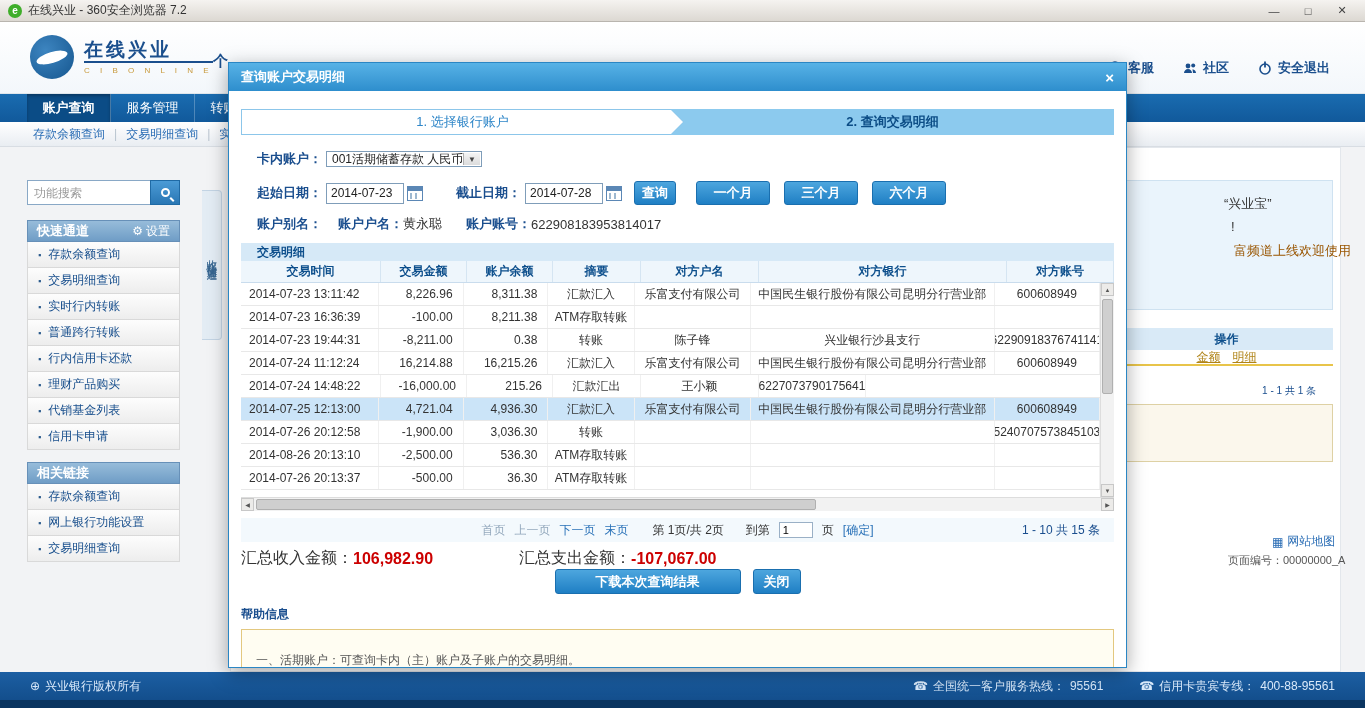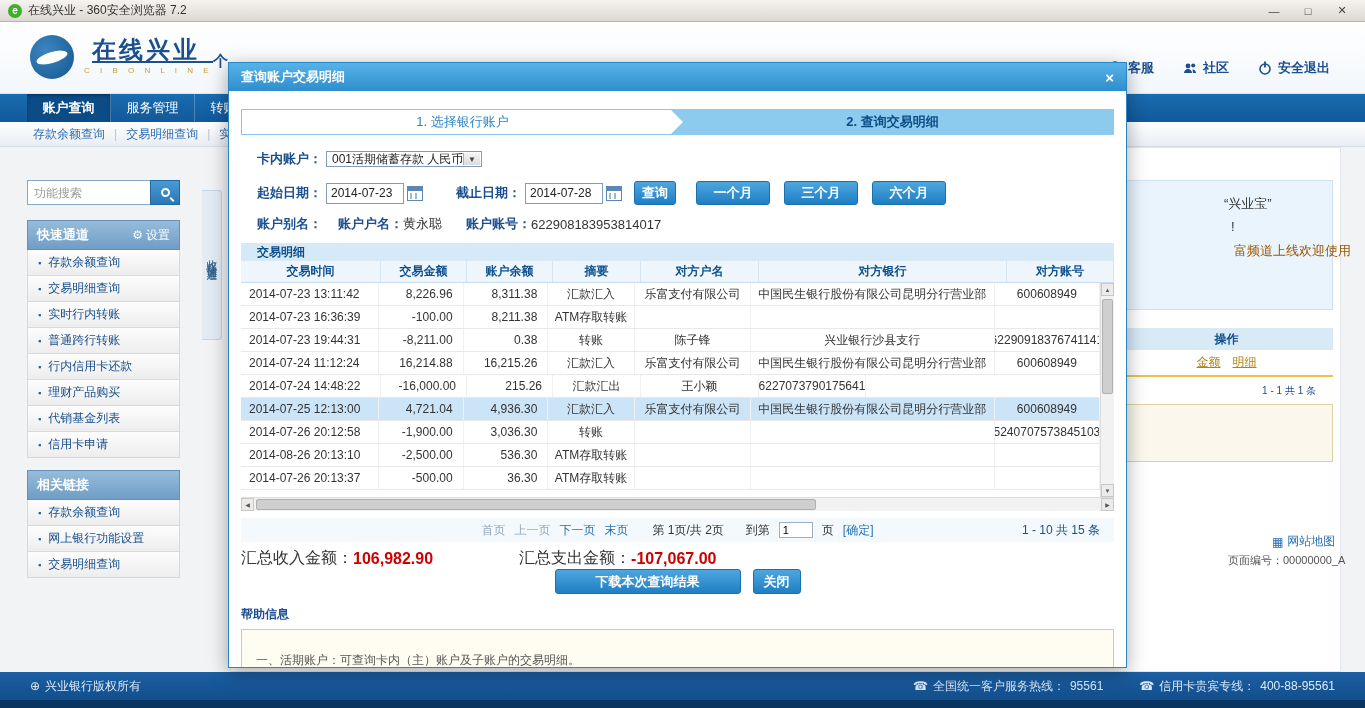--- a/index.html
+++ b/index.html
@@ -10,21 +10,21 @@
   .titlebar{position:absolute;top:0;left:0;right:0;height:22px;background:linear-gradient(#f5f3f0,#dcd8d2);border-bottom:1px solid #b9b5af;display:flex;align-items:center;padding:0 8px;font-size:12px;color:#333;}
   .browser-logo{width:14px;height:14px;border-radius:50%;background:#3fae2a;color:#fff;font-weight:bold;font-size:10px;display:flex;align-items:center;justify-content:center;margin-right:6px;}
   .win-controls{margin-left:auto;display:flex;gap:4px;}
   .win-btn{width:30px;height:17px;display:flex;align-items:center;justify-content:center;font-size:11px;color:#444;}
 
   
   .page-header{position:absolute;top:22px;left:0;right:0;height:72px;background:linear-gradient(#ffffff,#f3f7fb);border-bottom:1px solid #dfe6ec;}
   .logo-wrap{position:absolute;left:30px;top:13px;display:flex;align-items:center;}
   .cib-logo{width:44px;height:44px;border-radius:50%;background:radial-gradient(circle at 35% 35%,#3d85c0,#15568f);position:relative;margin-right:10px;overflow:hidden;}
   .cib-logo::after{content:"";position:absolute;left:6px;top:17px;width:32px;height:11px;border-radius:50%;background:#fff;transform:rotate(-16deg);}
-  .logo-cn{font-size:24px;font-weight:bold;color:#1b4f8d;letter-spacing:3px;line-height:22px;border-bottom:2px solid #1b4f8d;margin-left:8px;}
+  .logo-cn{font-size:19px;font-weight:bold;color:#1b4f8d;letter-spacing:3px;line-height:22px;border-bottom:2px solid #1b4f8d;}
   .logo-en{font-size:8px;color:#c89a3c;letter-spacing:4px;margin-top:3px;}
   .header-fragment{position:absolute;left:213px;top:30px;font-size:15px;font-weight:bold;color:#1b4f8d;}
   .top-links{position:absolute;right:35px;top:37px;display:flex;align-items:center;gap:28px;}
   .top-link{display:flex;align-items:center;gap:5px;color:#1b4f8d;font-size:13px;font-weight:bold;cursor:pointer;}
 
   
   .nav{position:absolute;top:94px;left:0;right:0;height:28px;background:linear-gradient(#1a6cb0,#11599b);display:flex;align-items:stretch;padding-left:27px;}
   .nav-tab{width:84px;display:flex;align-items:center;justify-content:center;color:#fff;font-size:13px;border-right:1px solid rgba(255,255,255,.25);cursor:pointer;}
   .nav-tab.active{background:#0b4c86;font-weight:bold;box-shadow:inset 0 2px 3px rgba(0,0,0,.25);}
   .subnav{position:absolute;top:122px;left:0;right:0;height:25px;background:linear-gradient(#ffffff,#e9edf2);border-bottom:1px solid #d8dde3;display:flex;align-items:center;padding-left:33px;font-size:12px;color:#2a6db5;gap:9px;}
@@ -35,36 +35,36 @@
   .main-panel{position:absolute;top:147px;left:230px;right:24px;bottom:36px;background:#fff;border:1px solid #e3e7ec;}
 
   
   .sidebar{position:absolute;left:27px;top:180px;width:153px;}
   .search-row{display:flex;height:25px;margin-bottom:15px;}
   .search-input{flex:1;min-width:0;height:25px;border:1px solid #89a8c6;border-right:none;padding:0 6px;font-size:12px;color:#333;background:#fff;font-family:inherit;}
   .search-input::placeholder{color:#9a9a9a;}
   .search-btn{width:30px;height:25px;background:linear-gradient(#4b9bd6,#2a77b4);border:1px solid #1f6aa5;display:flex;align-items:center;justify-content:center;cursor:pointer;}
   .mag{width:9px;height:9px;border:2px solid #fff;border-radius:50%;position:relative;}
   .mag::after{content:"";position:absolute;width:2px;height:5px;background:#fff;transform:rotate(-45deg);left:8px;top:7px;}
-  .side-header{height:30px;background:linear-gradient(#97bcda,#6f9dc6);display:flex;align-items:center;padding:0 9px;color:#fff;font-weight:bold;font-size:13px;border:1px solid #6790b8;}
+  .side-header{height:22px;background:linear-gradient(#97bcda,#6f9dc6);display:flex;align-items:center;padding:0 9px;color:#fff;font-weight:bold;font-size:13px;border:1px solid #6790b8;}
   .side-header .hdr-right{margin-left:auto;display:flex;align-items:center;gap:3px;font-size:12px;font-weight:normal;cursor:pointer;}
   .gear{font-size:12px;}
   .side-list .side-item{height:26px;display:flex;align-items:center;padding:0 10px;gap:7px;background:linear-gradient(#fdfdfd,#ededed);border:1px solid #d9d9d9;border-top:none;font-size:12px;color:#174e8c;cursor:pointer;}
   .bullet{color:#2a5a8c;font-size:9px;}
   .related-gap{height:12px;}
   .collapse-strip{position:absolute;left:202px;top:190px;width:20px;height:150px;background:#e3ecf4;border:1px solid #c3d4e4;border-left:none;border-radius:0 4px 4px 0;display:flex;align-items:center;justify-content:center;writing-mode:vertical-rl;font-size:11px;color:#35648f;letter-spacing:2px;cursor:pointer;}
 
   
   .promo-box{position:absolute;left:1120px;top:180px;width:213px;height:130px;background:#eaf4fc;border:1px solid #cfe2f1;}
   .promo-line{position:absolute;font-size:13px;color:#333;white-space:nowrap;}
   .pl0{left:103px;top:14px;}
   .pl1{left:110px;top:38px;}
   .pl2{left:113px;top:61px;color:#995500;}
   .ops-header{position:absolute;left:1120px;top:328px;width:213px;height:22px;background:#d9eaf7;display:flex;align-items:center;justify-content:center;color:#0d4f8c;font-weight:bold;font-size:12px;}
-  .ops-row{position:absolute;left:1120px;top:350px;width:213px;height:27px;background:#fff;border-bottom:2px solid #e8c44a;display:flex;align-items:center;justify-content:center;gap:12px;}
+  .ops-row{position:absolute;left:1120px;top:350px;width:213px;height:16px;background:#fff;border-bottom:2px solid #e8c44a;display:flex;align-items:center;justify-content:center;gap:12px;}
   .ops-link{color:#b08418;font-size:12px;text-decoration:underline;cursor:pointer;}
   .ops-count{position:absolute;left:1120px;top:384px;width:196px;text-align:right;color:#1a4e8e;font-size:10px;}
   .tan-box{position:absolute;left:1120px;top:404px;width:213px;height:58px;background:#fbf7ec;border:1px solid #ded1a4;}
   .sitemap{position:absolute;left:1272px;top:533px;display:flex;align-items:center;gap:4px;color:#2a6db5;font-size:12px;cursor:pointer;}
   .page-code{position:absolute;left:1228px;top:553px;font-size:11px;color:#555;}
 
   
   .footer{position:absolute;left:0;right:0;top:672px;height:28px;background:linear-gradient(#1c5fa3,#134e8c);display:flex;align-items:center;padding:0 30px;color:#d9e9fa;font-size:12px;}
   .footer-right{margin-left:auto;display:flex;gap:36px;}
   .f-item{display:flex;align-items:center;gap:5px;}

